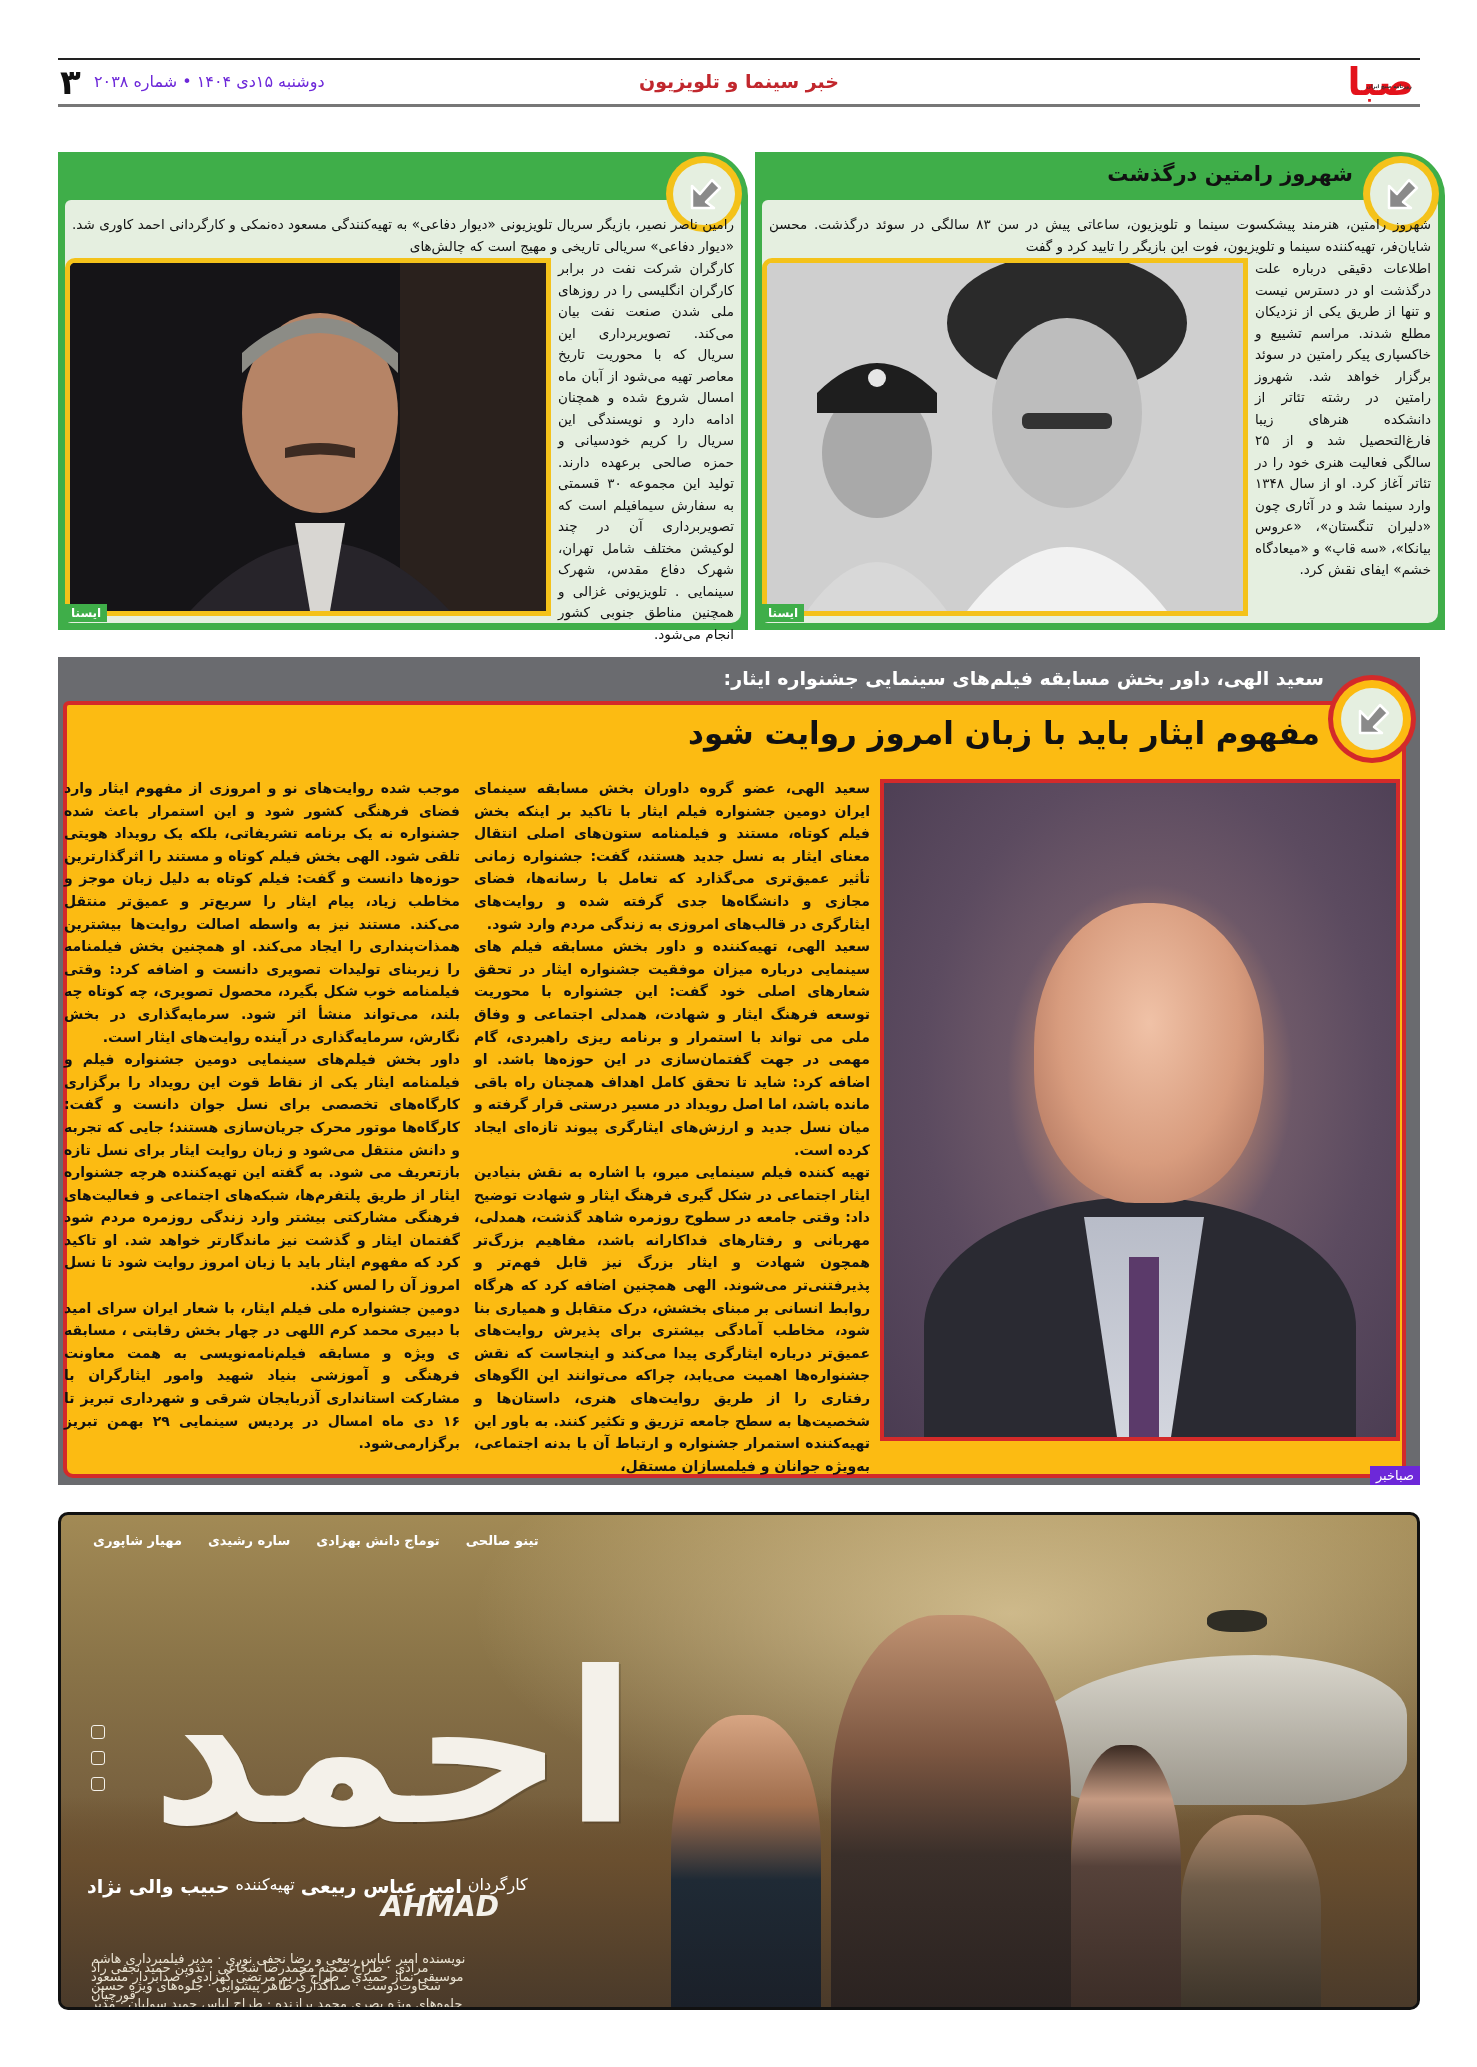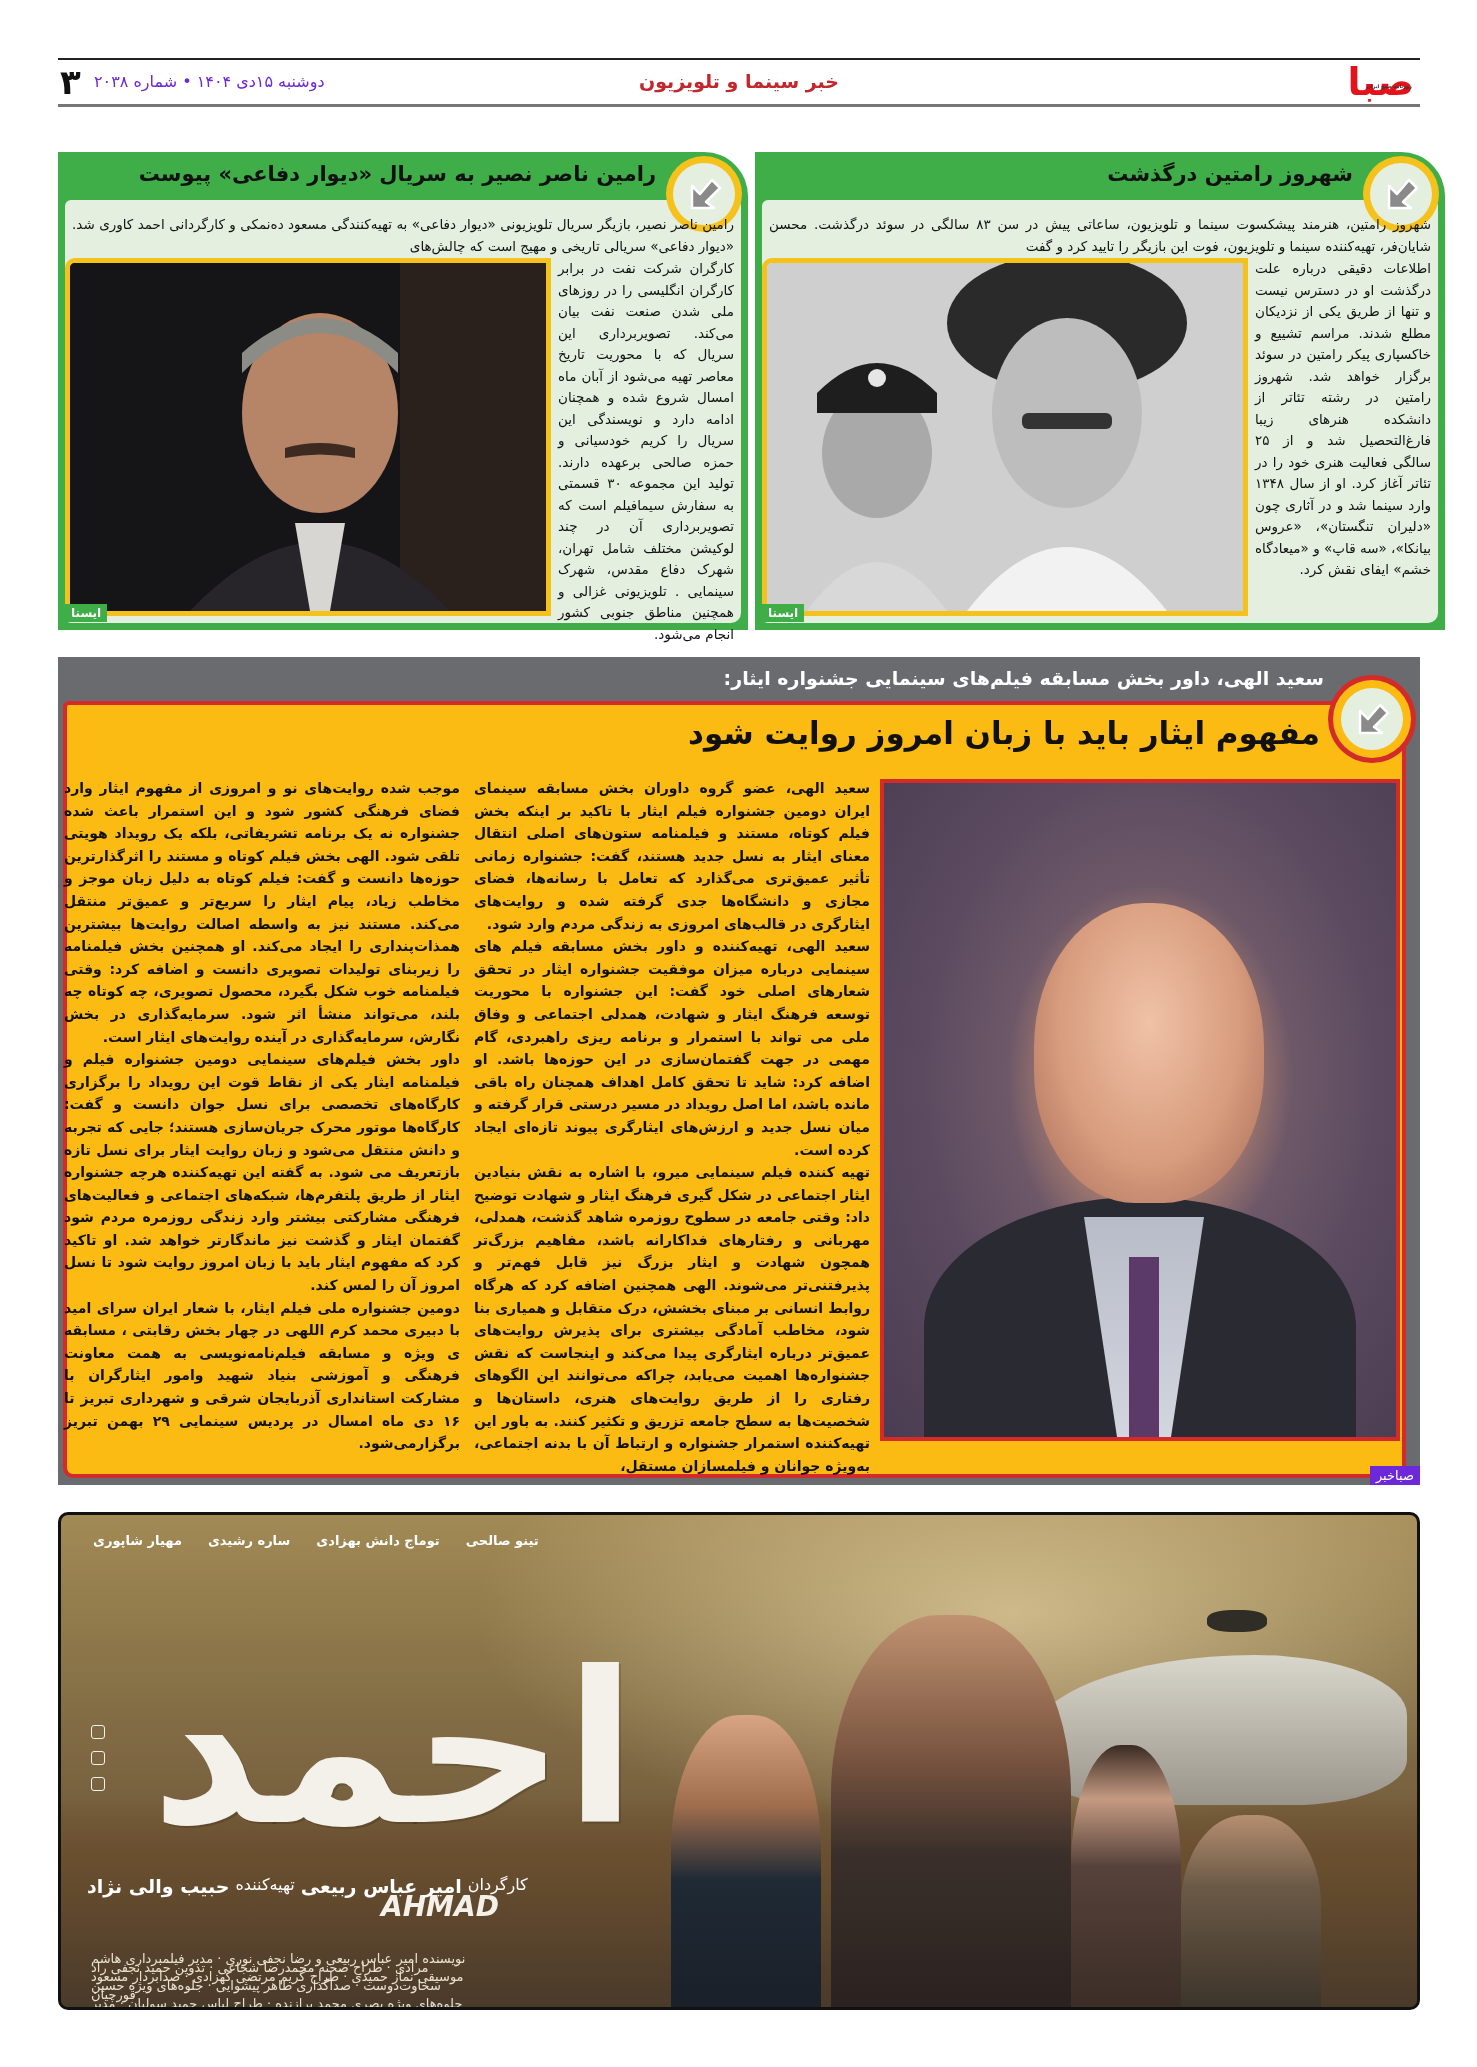--- a/index.html
+++ b/index.html
@@ -138,21 +138,20 @@
 
 <div class="gbox gbox-left">
   <div class="inner"></div>
   <div class="badge">
     <div class="ring">
       <svg width="44" height="44" viewBox="0 0 44 44">
         <polygon points="10,36 10,14 18,22 30,8 38,16 24,30 32,36" fill="#8a8a8a" stroke="#fff" stroke-width="2.5" stroke-linejoin="round"></polygon>
       </svg>
     </div>
   </div>
-  <div class="title">رامین ناصر نصیر به سریال «دیوار دفاعی» پیوست</div>
   <div class="lead">رامین ناصر نصیر، بازیگر سریال تلویزیونی «دیوار دفاعی» به تهیه‌کنندگی مسعود ده‌نمکی و کارگردانی احمد کاوری شد. «دیوار دفاعی» سریالی تاریخی و مهیج است که چالش‌های</div>
   <div class="side">کارگران شرکت نفت در برابر کارگران انگلیسی را در روزهای ملی شدن صنعت نفت بیان می‌کند. تصویربرداری این سریال که با محوریت تاریخ معاصر تهیه می‌شود از آبان ماه امسال شروع شده و همچنان ادامه دارد و نویسندگی این سریال را کریم خودسیانی و حمزه صالحی برعهده دارند. تولید این مجموعه ۳۰ قسمتی به سفارش سیمافیلم است که تصویربرداری آن در چند لوکیشن مختلف شامل تهران، شهرک دفاع مقدس، شهرک سینمایی . تلویزیونی غزالی و همچنین مناطق جنوبی کشور انجام می‌شود.</div>
   <div class="photo photo-nasir">
     <svg width="476" height="348" viewBox="0 0 476 348">
       <rect width="476" height="348" fill="#151417"></rect>
       <rect x="330" y="0" width="146" height="348" fill="#2a211d"></rect>
       <ellipse cx="250" cy="150" rx="78" ry="100" fill="#b68466"></ellipse>
       <path d="M172 110 Q250 30 328 110 L328 90 Q250 20 172 90 Z" fill="#8c8c86"></path>
       <path d="M215 185 Q250 175 285 185 L285 195 Q250 188 215 195 Z" fill="#3d2b22"></path>
       <path d="M120 348 Q250 210 380 348 Z" fill="#27242a"></path>

